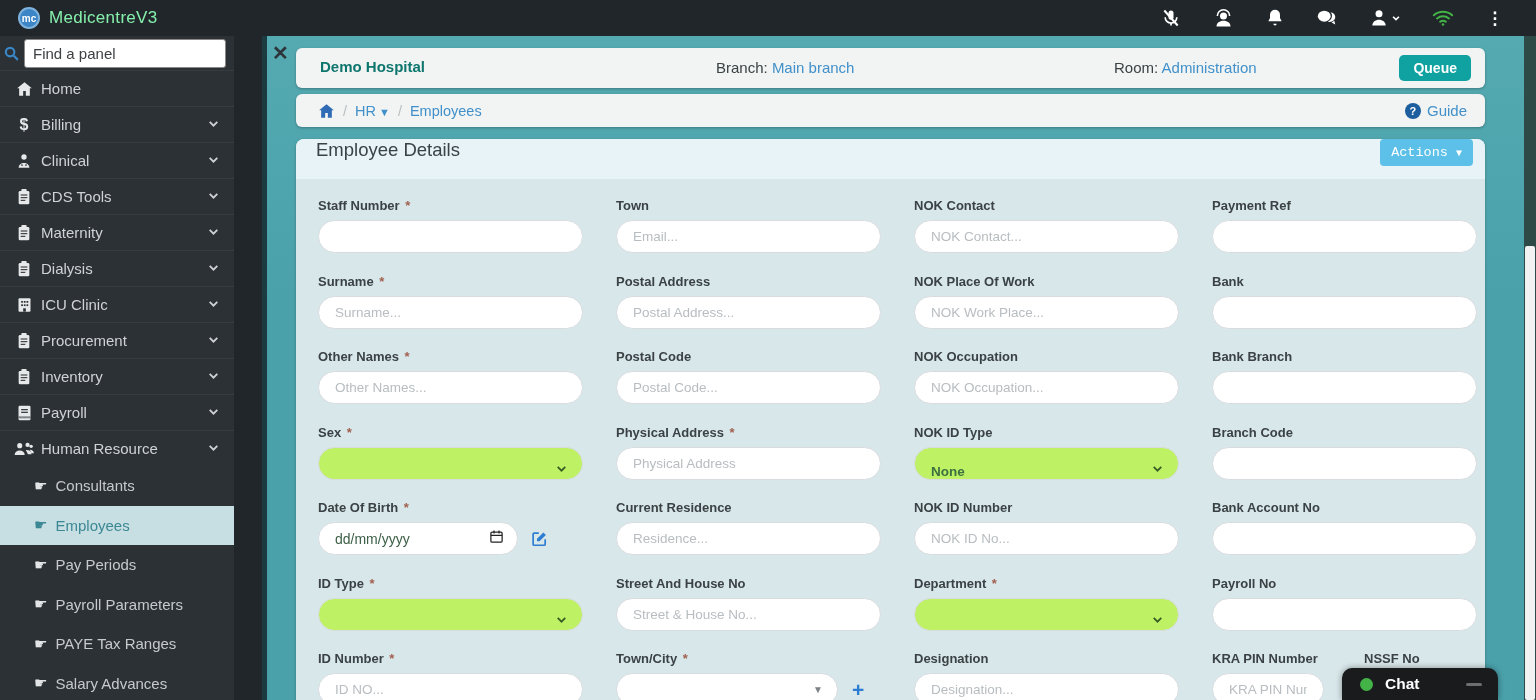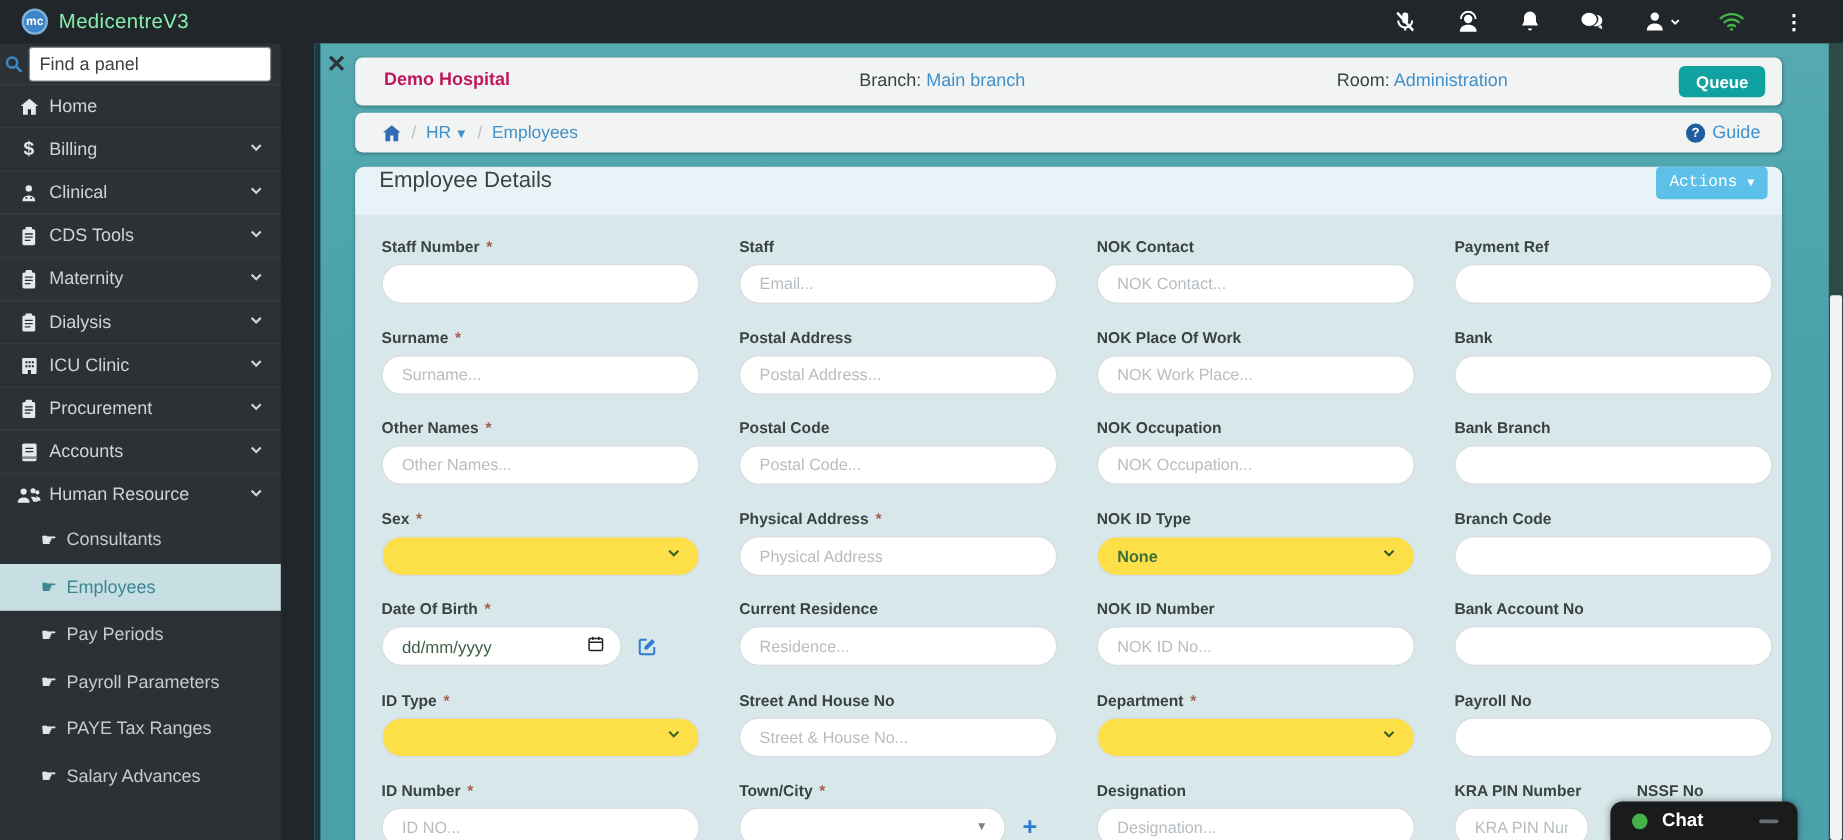--- a/index.html
+++ b/index.html
@@ -48,21 +48,21 @@
     background:linear-gradient(180deg,#55aab1 0%, #4aa1aa 40%, #4aa1aa 100%); }
   .main::before { content:""; position:absolute; left:0; top:0; width:5px;
     height:100%; background:#1c3b41; }
   .close-x { position:absolute; left:10px; top:5px; font-size:20px; font-weight:bold;
     color:#2c3439; cursor:pointer; }
 
   .bar { position:absolute; left:34px; right:51px; background:#f1f4f3;
     border-radius:6px; box-shadow:0 1px 3px rgba(0,0,0,.28); }
   .hospital-bar { top:12px; height:40px; }
   .hospital-title { position:absolute; left:24px; top:10px; font-size:15px;
-    font-weight:bold; color:#be185d; }
+    font-weight:bold; color:#0f766e; }
   .hdr-pair { position:absolute; top:11px; font-size:15px; color:#3b4245; }
   .hdr-branch { left:420px; }
   .hdr-room { left:818px; }
   .hdr-pair .link { color:#4190ca; }
   .queue-btn { position:absolute; right:14px; top:7px; background:#10a2a0;
     color:#fff; border:none; border-radius:5px; font-size:14px; font-weight:bold;
     padding:5px 14px; cursor:pointer; font-family:"Liberation Sans",sans-serif; }
 
   .crumb-bar { top:58px; height:33px; display:flex; align-items:center;
     padding:0 18px 0 22px; }
@@ -92,21 +92,21 @@
     column-gap:33px; grid-auto-rows:75.5px; padding:18px 0 0 22px; }
   .field { position:relative; }
   .f-label { font-size:13px; font-weight:bold; color:#3b4245; line-height:17px;
     margin-bottom:6px; white-space:nowrap; }
   .req { color:#a2604f; margin-left:2px; }
   .f-input { width:100%; height:33px; border:1px solid #d8dcdf; border-radius:17px;
     background:#fff; padding:0 16px; font-size:13.5px; color:#445;
     font-family:"Liberation Sans",sans-serif; outline:none; }
   .f-input::placeholder { color:#b7bdc0; }
   .f-select { width:100%; height:33px; border:1px solid #d8dcdf; border-radius:17px;
-    background:#fde047; display:flex; align-items:center; padding:0 14px 0 16px;
+    background:#bef264; display:flex; align-items:flex-end; padding:0 14px 0 16px;
     cursor:pointer; }
   .f-select .val { flex:1; font-size:13.5px; color:#3c7040; font-weight:bold; }
   .date-wrap { display:flex; align-items:center; gap:13px; }
   .date-box { width:200px; height:33px; border:1px solid #d8dcdf; border-radius:17px;
     background:#fff; display:flex; align-items:center; padding:0 13px 0 16px;
     cursor:text; }
   .date-box .val { flex:1; font-size:14px; color:#3c5f46; }
   .edit-ic { color:#2d7dd2; display:flex; cursor:pointer; }
   .sel2-wrap { display:flex; align-items:center; gap:14px; }
   .sel2 { width:222px; height:33px; border:1px solid #d8dcdf; border-radius:17px;
@@ -310,28 +310,43 @@
             <line x1="5" y1="17" x2="12" y2="17" stroke="#2b3135" stroke-width="1.6"></line>
           </svg>
         </span>
         <span class="nav-label">Procurement</span>
         <span class="nav-chevron"><svg width="13" height="13" viewBox="0 0 24 24" fill="none" stroke="currentColor" stroke-width="3.4">
             <polyline points="5 9 12 16 19 9"></polyline>
           </svg></span>
       </div>
       <div class="nav-item">
         <span class="nav-icon">
+          <svg width="14" height="16" viewBox="0 0 20 24" fill="currentColor">
+            <rect x="2" y="3" width="16" height="20" rx="2"></rect>
+            <rect x="6" y="0" width="8" height="5" rx="1.5"></rect>
+            <line x1="5" y1="9" x2="15" y2="9" stroke="#2b3135" stroke-width="1.6"></line>
+            <line x1="5" y1="13" x2="15" y2="13" stroke="#2b3135" stroke-width="1.6"></line>
+            <line x1="5" y1="17" x2="12" y2="17" stroke="#2b3135" stroke-width="1.6"></line>
+          </svg>
+        </span>
+        <span class="nav-label">Inventory</span>
+        <span class="nav-chevron"><svg width="13" height="13" viewBox="0 0 24 24" fill="none" stroke="currentColor" stroke-width="3.4">
+            <polyline points="5 9 12 16 19 9"></polyline>
+          </svg></span>
+      </div>
+      <div class="nav-item">
+        <span class="nav-icon">
           <svg width="15" height="16" viewBox="0 0 22 24" fill="currentColor">
             <rect x="2" y="1" width="18" height="22" rx="2"></rect>
             <line x1="6" y1="7" x2="16" y2="7" stroke="#2b3135" stroke-width="1.8"></line>
             <line x1="6" y1="11" x2="16" y2="11" stroke="#2b3135" stroke-width="1.8"></line>
             <rect x="2" y="17" width="18" height="3" fill="#2b3135" opacity=".55"></rect>
           </svg>
         </span>
-        <span class="nav-label">Accounts</span>
+        <span class="nav-label">Payroll</span>
         <span class="nav-chevron"><svg width="13" height="13" viewBox="0 0 24 24" fill="none" stroke="currentColor" stroke-width="3.4">
             <polyline points="5 9 12 16 19 9"></polyline>
           </svg></span>
       </div>
       <div class="nav-item">
         <span class="nav-icon">
           <svg width="20" height="15" viewBox="0 0 28 20" fill="currentColor">
             <circle cx="8" cy="6" r="3.6"></circle>
             <path d="M1 19c0-4 3-6.2 7-6.2s7 2.2 7 6.2z"></path>
             <circle cx="19" cy="5" r="3"></circle>
@@ -410,21 +425,21 @@
 
   <section class="panel">
     <div class="panel-head">
       <span class="panel-title">Employee Details</span>
       <button class="actions-btn">
         <span>Actions</span> <span class="caret">▼</span>
       </button>
     </div>
     <div class="form-grid" id="form-grid">
         <div class="field"><div class="f-label">Staff Number<span class="req"> *</span></div><input class="f-input" placeholder="" style=""></div>
-        <div class="field"><div class="f-label">Staff</div><input class="f-input" placeholder="Email..." style=""></div>
+        <div class="field"><div class="f-label">Town</div><input class="f-input" placeholder="Email..." style=""></div>
         <div class="field"><div class="f-label">NOK Contact</div><input class="f-input" placeholder="NOK Contact..." style=""></div>
         <div class="field"><div class="f-label">Payment Ref</div><input class="f-input" placeholder="" style=""></div>
         <div class="field"><div class="f-label">Surname<span class="req"> *</span></div><input class="f-input" placeholder="Surname..." style=""></div>
         <div class="field"><div class="f-label">Postal Address</div><input class="f-input" placeholder="Postal Address..." style=""></div>
         <div class="field"><div class="f-label">NOK Place Of Work</div><input class="f-input" placeholder="NOK Work Place..." style=""></div>
         <div class="field"><div class="f-label">Bank</div><input class="f-input" placeholder="" style=""></div>
         <div class="field"><div class="f-label">Other Names<span class="req"> *</span></div><input class="f-input" placeholder="Other Names..." style=""></div>
         <div class="field"><div class="f-label">Postal Code</div><input class="f-input" placeholder="Postal Code..." style=""></div>
         <div class="field"><div class="f-label">NOK Occupation</div><input class="f-input" placeholder="NOK Occupation..." style=""></div>
         <div class="field"><div class="f-label">Bank Branch</div><input class="f-input" placeholder="" style=""></div>

